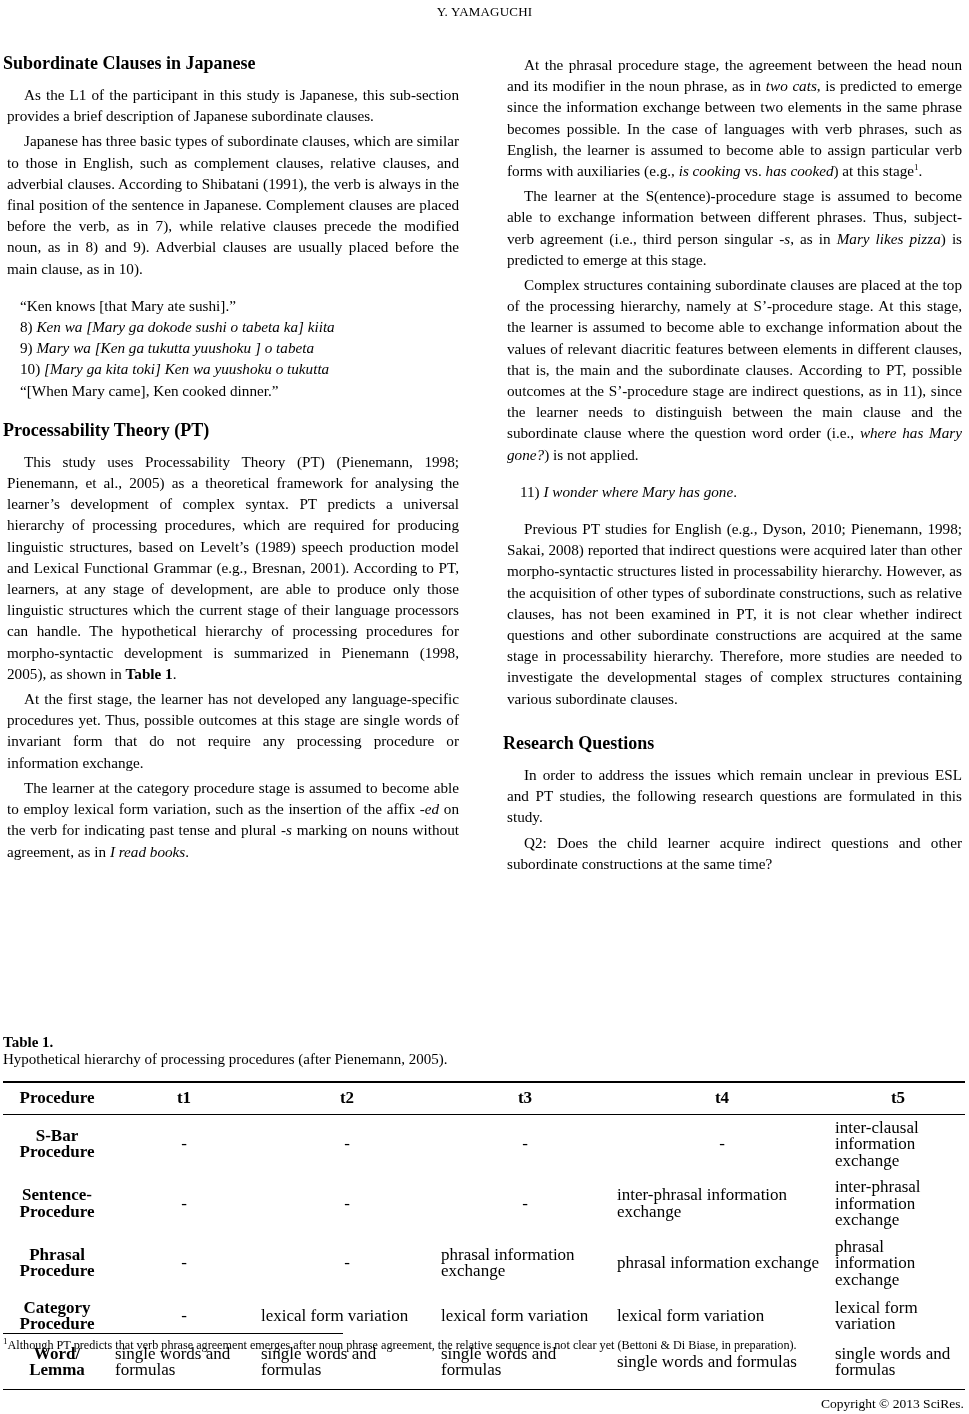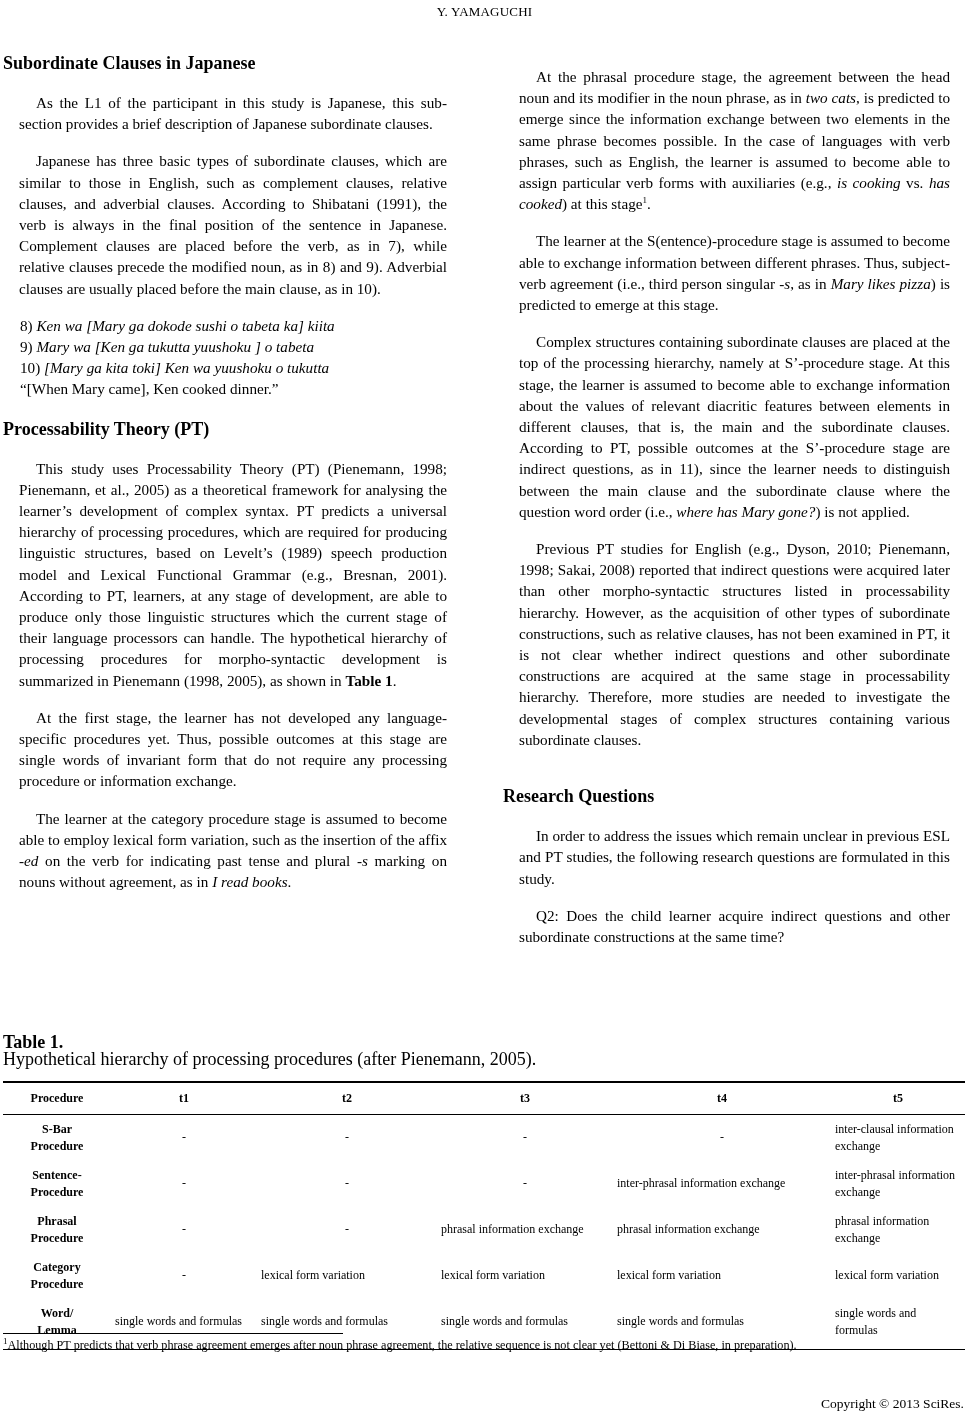--- a/index.html
+++ b/index.html
@@ -5,30 +5,30 @@
   html, body { margin: 0; padding: 0; background: #ffffff; }
   body {
     width: 969px; height: 1414px; position: relative; overflow: hidden;
     font-family: "Liberation Serif", "DejaVu Serif", serif; color: #000;
   }
   .running-head { position: absolute; top: 4px; left: 0; width: 969px; text-align: center; font-size: 13px; letter-spacing: 0.2px; }
   .col { position: absolute; top: 50px; font-size: 15.2px; line-height: 21.2px; text-align: justify; }
   .col-left { left: 3px; width: 460px; }
   .col-right { left: 503px; width: 463px; }
   h2 { font-size: 18px; font-weight: bold; margin: 0 0 8px 0; line-height: 26px; }
-  p { margin: 16px; text-indent: 17px; }
+  p { margin: 4px; text-indent: 17px; }
   .examples { margin: 16px 0 16px 17px; text-align: left; }
   .examples div { line-height: 21.2px; }
   .gap { height: 17px; }
   i { font-style: italic; }
   sup { font-size: 9px; vertical-align: super; line-height: 0; }
 
-  .table-caption { position: absolute; left: 3px; top: 1034px; font-size: 18px; line-height: 17px; }
+  .table-caption { position: absolute; left: 3px; top: 1034px; font-size: 15px; line-height: 17px; }
   .table-caption b { font-weight: bold; }
-  table.proc { position: absolute; left: 3px; top: 1081px; width: 962px; border-collapse: collapse; font-size: 12px; line-height: 16.5px; }
+  table.proc { position: absolute; left: 3px; top: 1081px; width: 962px; border-collapse: collapse; font-size: 17px; line-height: 16.5px; }
   table.proc th { font-weight: bold; text-align: center; padding: 7px 4px 7px 4px; border-top: 2px solid #000; border-bottom: 1.5px solid #000; }
   table.proc td { padding: 5px 4px; vertical-align: middle; }
   table.proc td.rowhead { font-weight: bold; text-align: center; width: 100px; }
   table.proc td.dash { text-align: center; }
   table.proc td.cell { text-align: left; }
   table.proc tr.last td { border-bottom: 1.5px solid #000; padding-bottom: 9px; }
   table.proc tr.row td { height: 36px; }
 
   .fn-rule { position: absolute; left: 3px; top: 1333px; width: 340px; border-top: 1px solid #000; }
   .footnote { position: absolute; left: 3px; top: 1338px; font-size: 12.2px; line-height: 15px; }
@@ -39,20 +39,21 @@
 <body>
 
 <div class="running-head">Y. YAMAGUCHI</div>
 
 <div class="col col-left">
   <h2>Subordinate Clauses in Japanese</h2>
   <p>As the L1 of the participant in this study is Japanese, this sub-section provides a brief description of Japanese subordinate clauses.</p>
   <p>Japanese has three basic types of subordinate clauses, which are similar to those in English, such as complement clauses, relative clauses, and adverbial clauses. According to Shibatani (1991), the verb is always in the final position of the sentence in Japanese. Complement clauses are placed before the verb, as in 7), while relative clauses precede the modified noun, as in 8) and 9). Adverbial clauses are usually placed before the main clause, as in 10).</p>
 
   <div class="examples">
+    <div>“Ken knows [that Mary ate sushi].”</div>
     <div>
       <span>8)</span>
       <i>Ken wa [</i><i>Mary ga dokode sushi o tabeta ka</i><i>] kiita</i>
     </div>
     <div>
       <span>9)</span>
       <i>Mary wa [</i><i>Ken ga tukutta yuushoku </i><i>] o tabeta</i>
     </div>
     <div>
       <span>10)</span>
@@ -65,20 +66,24 @@
   <p><span>This study uses Processability Theory (PT) (Pienemann, 1998; Pienemann, et al., 2005) as a theoretical framework for analysing the learner’s development of complex syntax. PT predicts a universal hierarchy of processing procedures, which are required for producing linguistic structures, based on Levelt’s (1989) speech production model and Lexical Functional Grammar (e.g., Bresnan, 2001). According to PT, learners, at any stage of development, are able to produce only those linguistic structures which the current stage of their language processors can handle. The hypothetical hierarchy of processing procedures for morpho-syntactic development is summarized in Pienemann (1998, 2005), as shown in </span><b>Table 1</b><span>.</span></p>
   <p>At the first stage, the learner has not developed any language-specific procedures yet. Thus, possible outcomes at this stage are single words of invariant form that do not require any processing procedure or information exchange.</p>
   <p><span>The learner at the category procedure stage is assumed to become able to employ lexical form variation, such as the insertion of the affix -</span><i>ed</i><span> on the verb for indicating past tense and plural -</span><i>s</i><span> marking on nouns without agreement, as in </span><i>I read books</i><span>.</span></p>
 </div>
 
 <div class="col col-right">
   <p><span>At the phrasal procedure stage, the agreement between the head noun and its modifier in the noun phrase, as in </span><i>two cats</i><span>, is predicted to emerge since the information exchange between two elements in the same phrase becomes possible. In the case of languages with verb phrases, such as English, the learner is assumed to become able to assign particular verb forms with auxiliaries (e.g., </span><i>is cooking</i><span> vs. </span><i>has cooked</i><span>) at this stage</span><sup>1</sup><span>.</span></p>
   <p><span>The learner at the S(entence)-procedure stage is assumed to become able to exchange information between different phrases. Thus, subject-verb agreement (i.e., third person singular -</span><i>s</i><span>, as in </span><i>Mary likes pizza</i><span>) is predicted to emerge at this stage.</span></p>
   <p><span>Complex structures containing subordinate clauses are placed at the top of the processing hierarchy, namely at S’-procedure stage. At this stage, the learner is assumed to become able to exchange information about the values of relevant diacritic features between elements in different clauses, that is, the main and the subordinate clauses. According to PT, possible outcomes at the S’-procedure stage are indirect questions, as in 11), since the learner needs to distinguish between the main clause and the subordinate clause where the question word order (i.e., </span><i>where has Mary gone?</i><span>) is not applied.</span></p>
 
+  <div class="examples">
+    <span>11)</span>
+    <i>I wonder where Mary has gone</i><span>.</span>
+  </div>
 
   <p>Previous PT studies for English (e.g., Dyson, 2010; Pienemann, 1998; Sakai, 2008) reported that indirect questions were acquired later than other morpho-syntactic structures listed in processability hierarchy. However, as the acquisition of other types of subordinate constructions, such as relative clauses, has not been examined in PT, it is not clear whether indirect questions and other subordinate constructions are acquired at the same stage in processability hierarchy. Therefore, more studies are needed to investigate the developmental stages of complex structures containing various subordinate clauses.</p>
   <div class="gap"></div>
   <h2>Research Questions</h2>
   <p>In order to address the issues which remain unclear in previous ESL and PT studies, the following research questions are formulated in this study.</p>
   <p>Q2: Does the child learner acquire indirect questions and other subordinate constructions at the same time?</p>
 </div>
 
 <div class="table-caption">
   <div><b>Table 1.</b></div>

